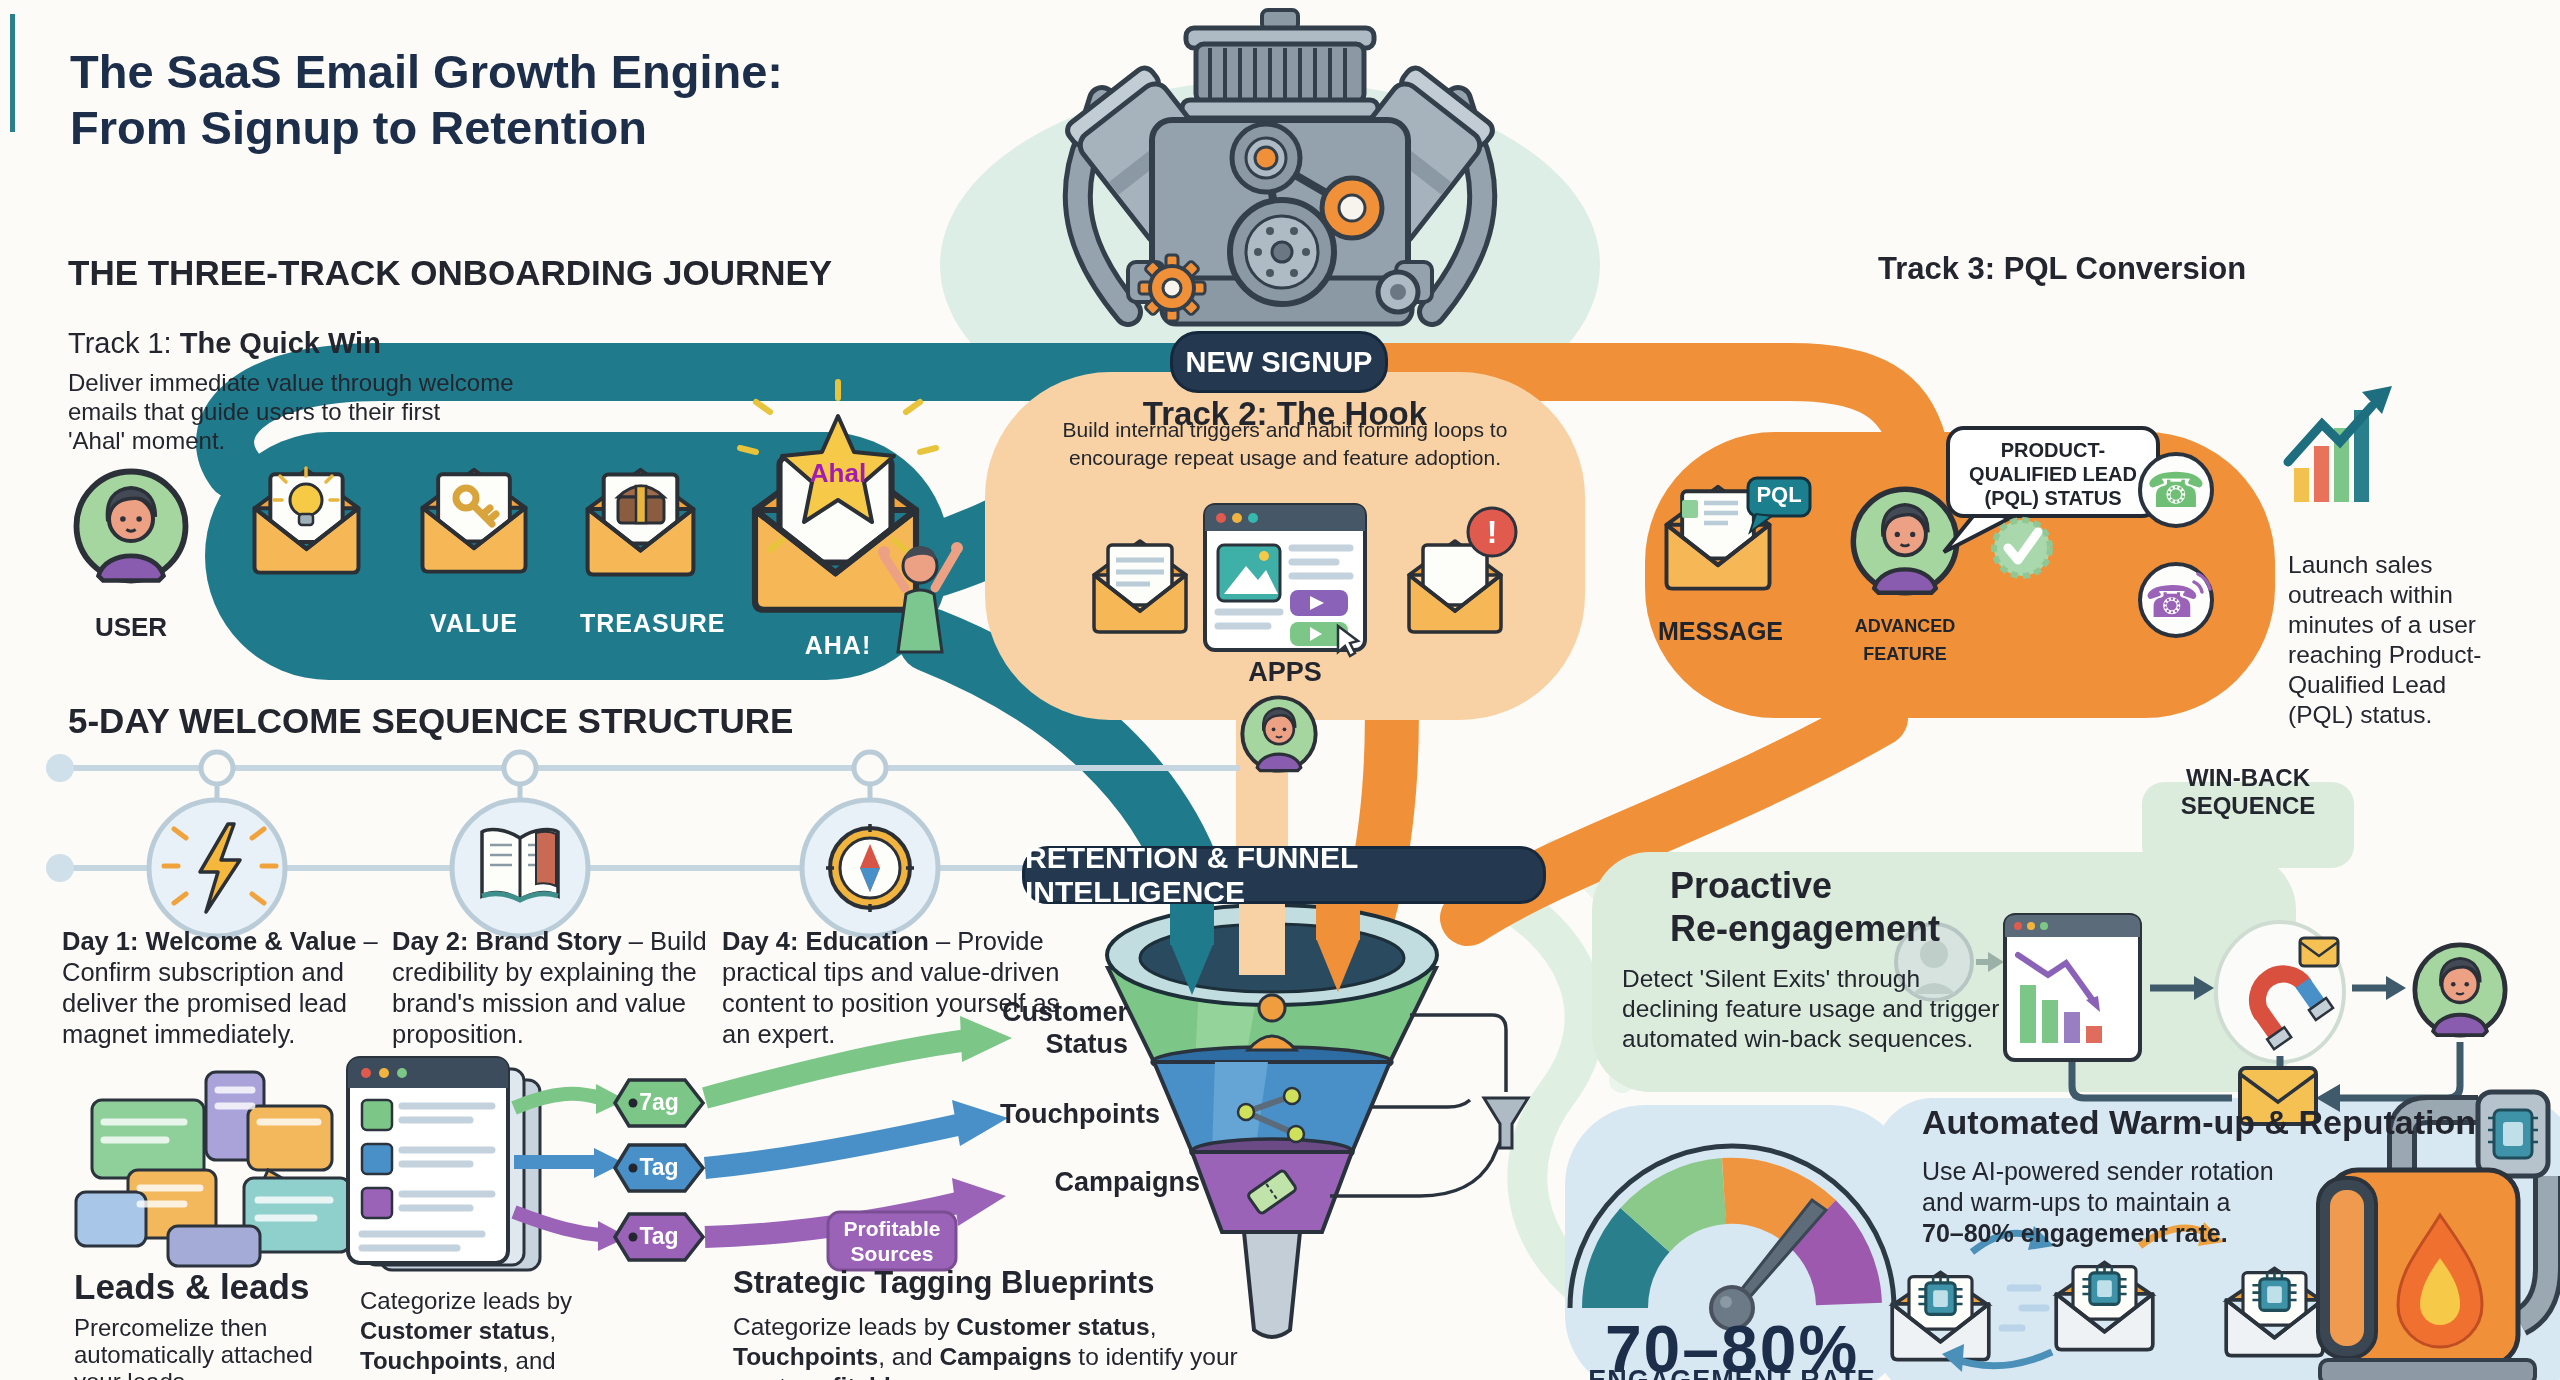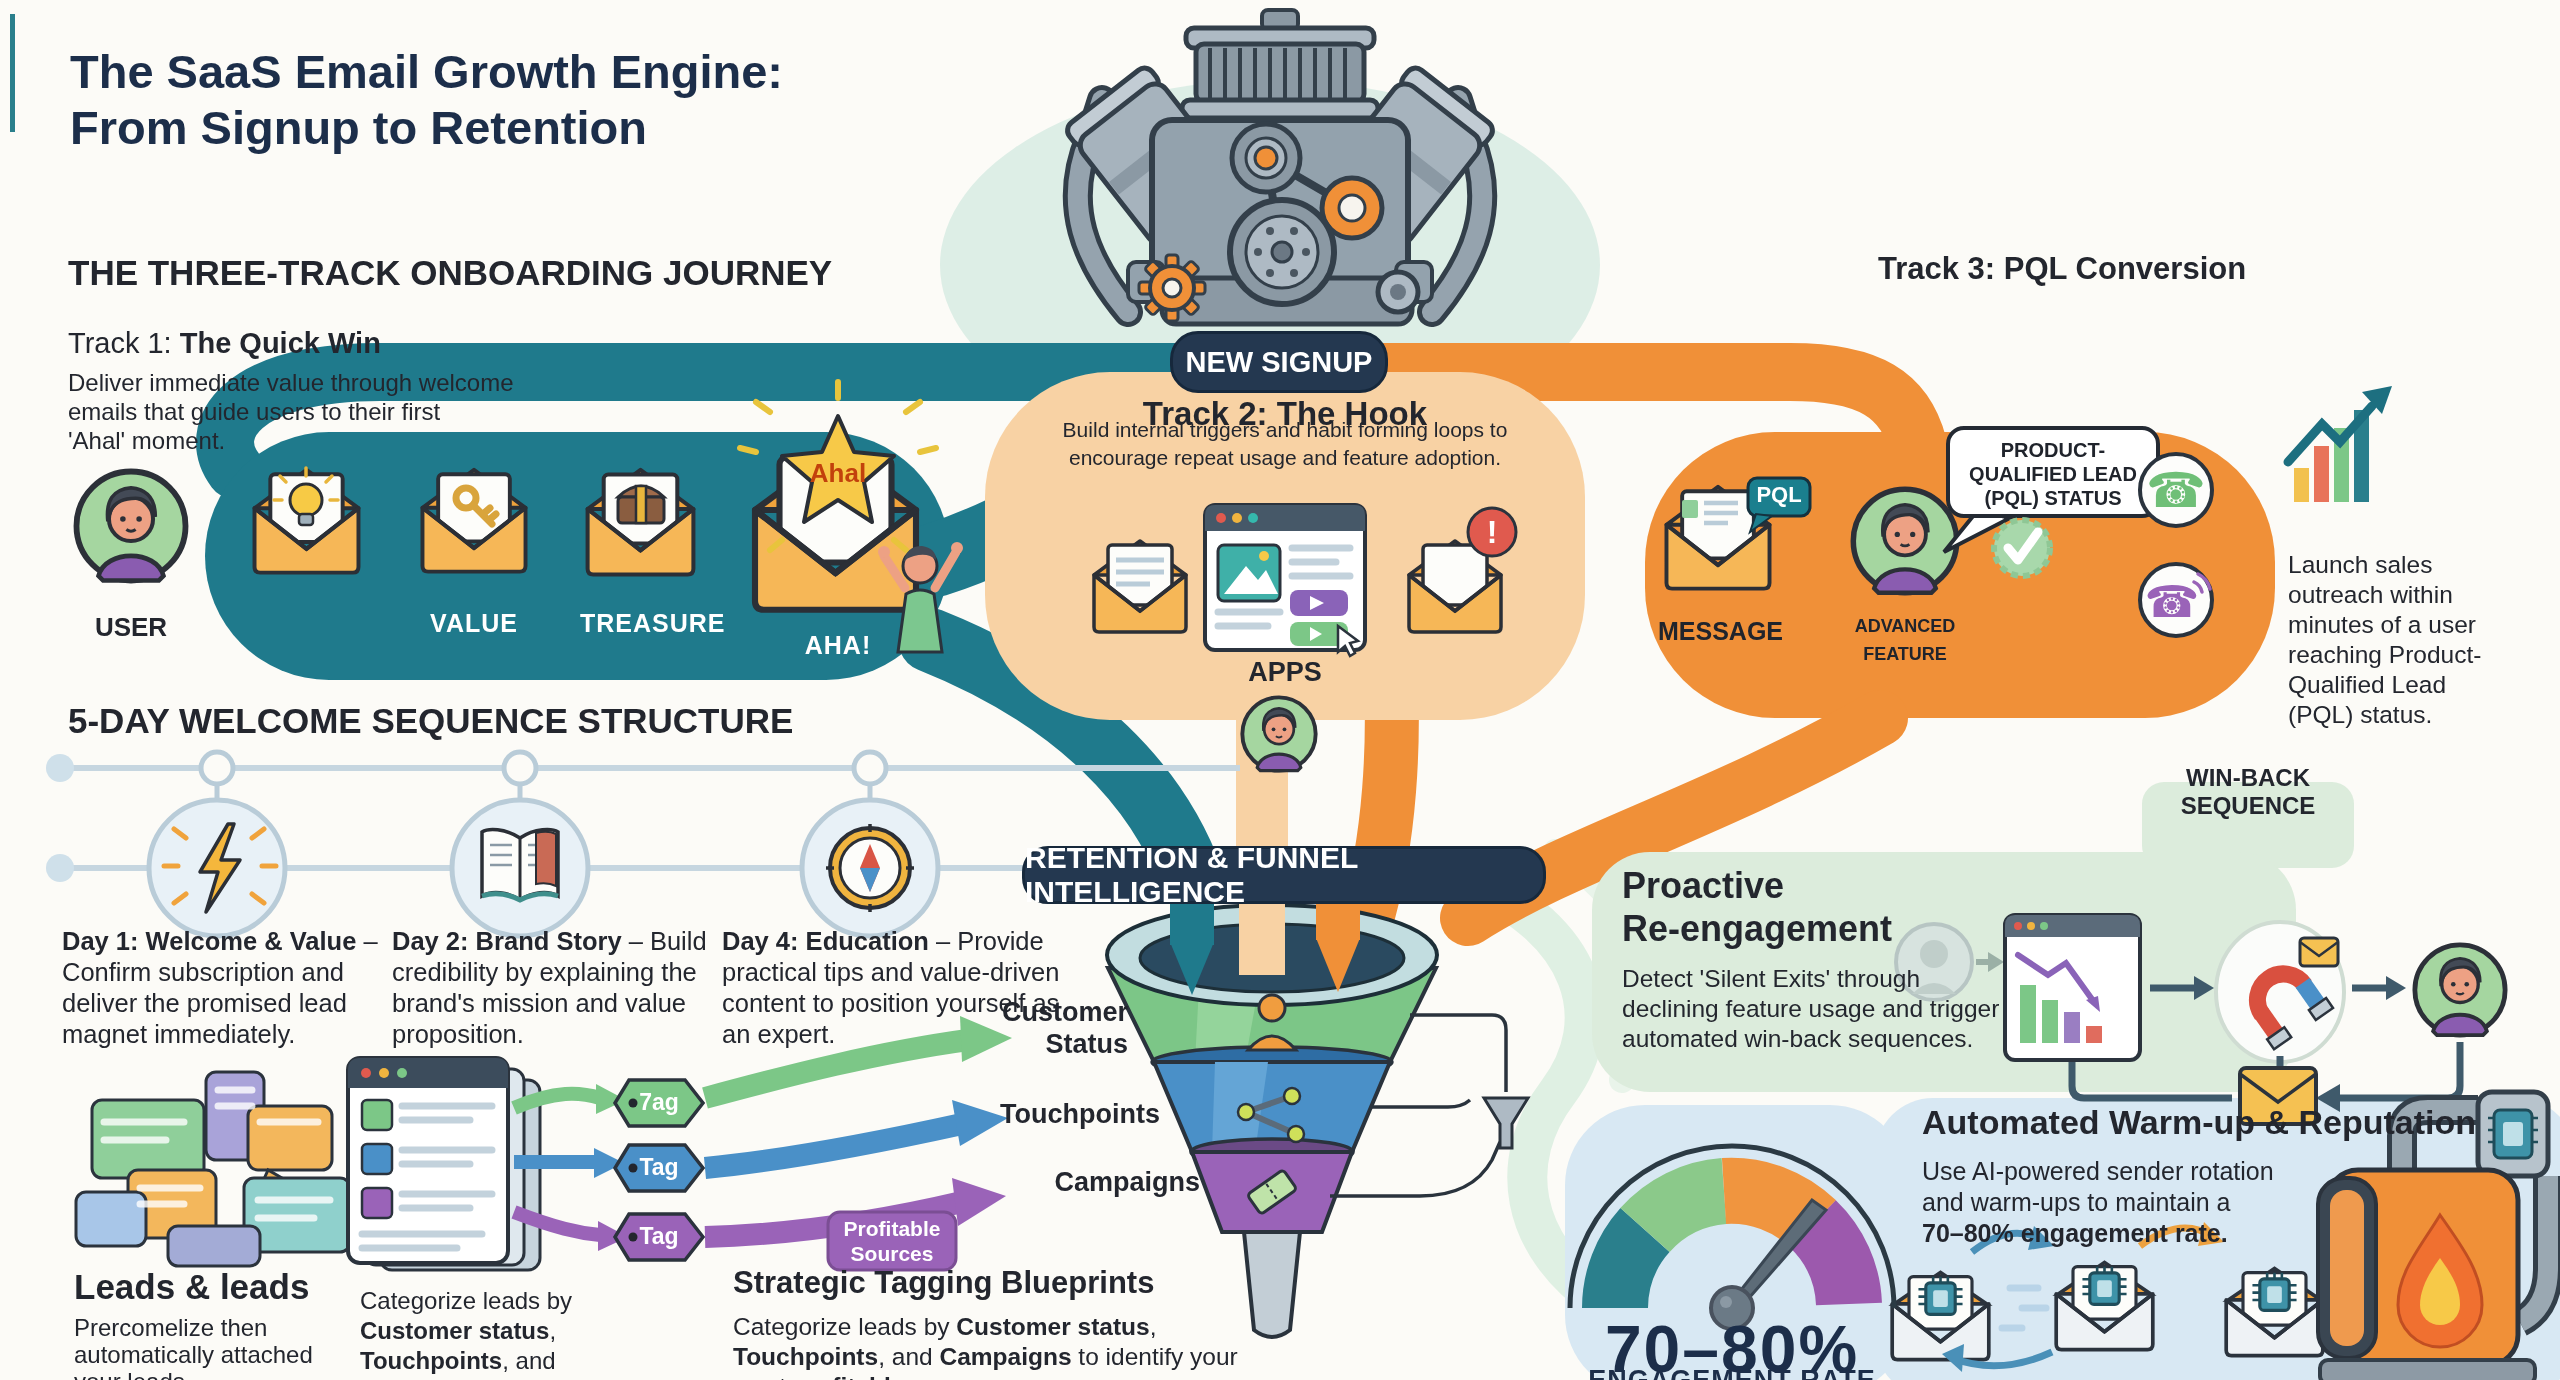--- a/index.html
+++ b/index.html
@@ -445,21 +445,21 @@
 <div class="t" style="left:68px;top:326px;font-size:29px;">
   <span>Track 1: </span><span class="b">The Quick Win</span>
 </div>
 <div class="t pre" style="left:68px;top:368px;font-size:24px;line-height:29px;">Deliver immediate value through welcome
 emails that guide users to their first
 'Ahal' moment.</div>
 
 <div class="t b c" style="left:73px;top:612px;width:116px;font-size:26px;">USER</div>
 <div class="t b c w" style="left:416px;top:608px;width:116px;font-size:25px;letter-spacing:1px;">VALUE</div>
 <div class="t b c w" style="left:580px;top:608px;width:122px;font-size:25px;letter-spacing:1px;">TREASURE</div>
-<div class="t b c" style="left:788px;top:458px;width:100px;font-size:26px;color:#c2410c;">Ahal</div>
+<div class="t b c" style="left:788px;top:458px;width:100px;font-size:26px;color:#a21caf;">Ahal</div>
 <div class="t b c w" style="left:753px;top:630px;width:170px;font-size:25px;letter-spacing:1px;">AHA!</div>
 
 <div class="badge" style="left:1170px;top:331px;width:212px;height:56px;border-radius:28px;font-size:29px;">NEW SIGNUP</div>
 
 <div class="t b c" style="left:985px;top:394px;width:600px;font-size:33px;">Track 2: The Hook</div>
 <div class="t pre c" style="left:985px;top:416px;width:600px;font-size:21px;line-height:28px;">Build internal triggers and habit forming loops to
 encourage repeat usage and feature adoption.</div>
 <div class="t b c" style="left:1205px;top:656px;width:160px;font-size:27px;">APPS</div>
 
 <div class="t b" style="left:1878px;top:250px;font-size:31px;">Track 3: PQL Conversion</div>
@@ -489,21 +489,21 @@
   <span class="b">Day 4: Education</span> <span>– Provide practical tips and value-driven content to position yourself as an expert.</span>
 </div>
 
 <div class="badge" style="left:1022px;top:846px;width:518px;height:52px;border-radius:26px;font-size:30px;border-color:#17293c;">RETENTION &amp; FUNNEL INTELLIGENCE</div>
 
 <div class="t b r pre" style="left:960px;top:996px;width:168px;font-size:27px;line-height:32px;">Customer
 Status</div>
 <div class="t b r" style="left:1000px;top:1098px;width:160px;font-size:27px;">Touchpoints</div>
 <div class="t b r" style="left:1040px;top:1166px;width:160px;font-size:27px;">Campaigns</div>
 
-<div class="t b pre" style="left:1622px;top:864px;font-size:36px;line-height:43px;color:#23262e;">Proactive
+<div class="t b pre" style="left:1670px;top:864px;font-size:36px;line-height:43px;color:#23262e;">Proactive
 Re-engagement</div>
 <div class="t pre" style="left:1622px;top:964px;font-size:24.5px;line-height:30px;">Detect 'Silent Exits' through
 declining feature usage and trigger
 automated win-back sequences.</div>
 <div class="t b c pre" style="left:2146px;top:764px;width:204px;font-size:24px;line-height:28px;">WIN-BACK
 SEQUENCE</div>
 
 <div class="t b" style="left:1922px;top:1102px;font-size:34px;">Automated Warm-up &amp; Reputation</div>
 <div class="t pre" style="left:1922px;top:1156px;font-size:25px;line-height:31px;">Use AI-powered sender rotation
 and warm-ups to maintain a</div>

